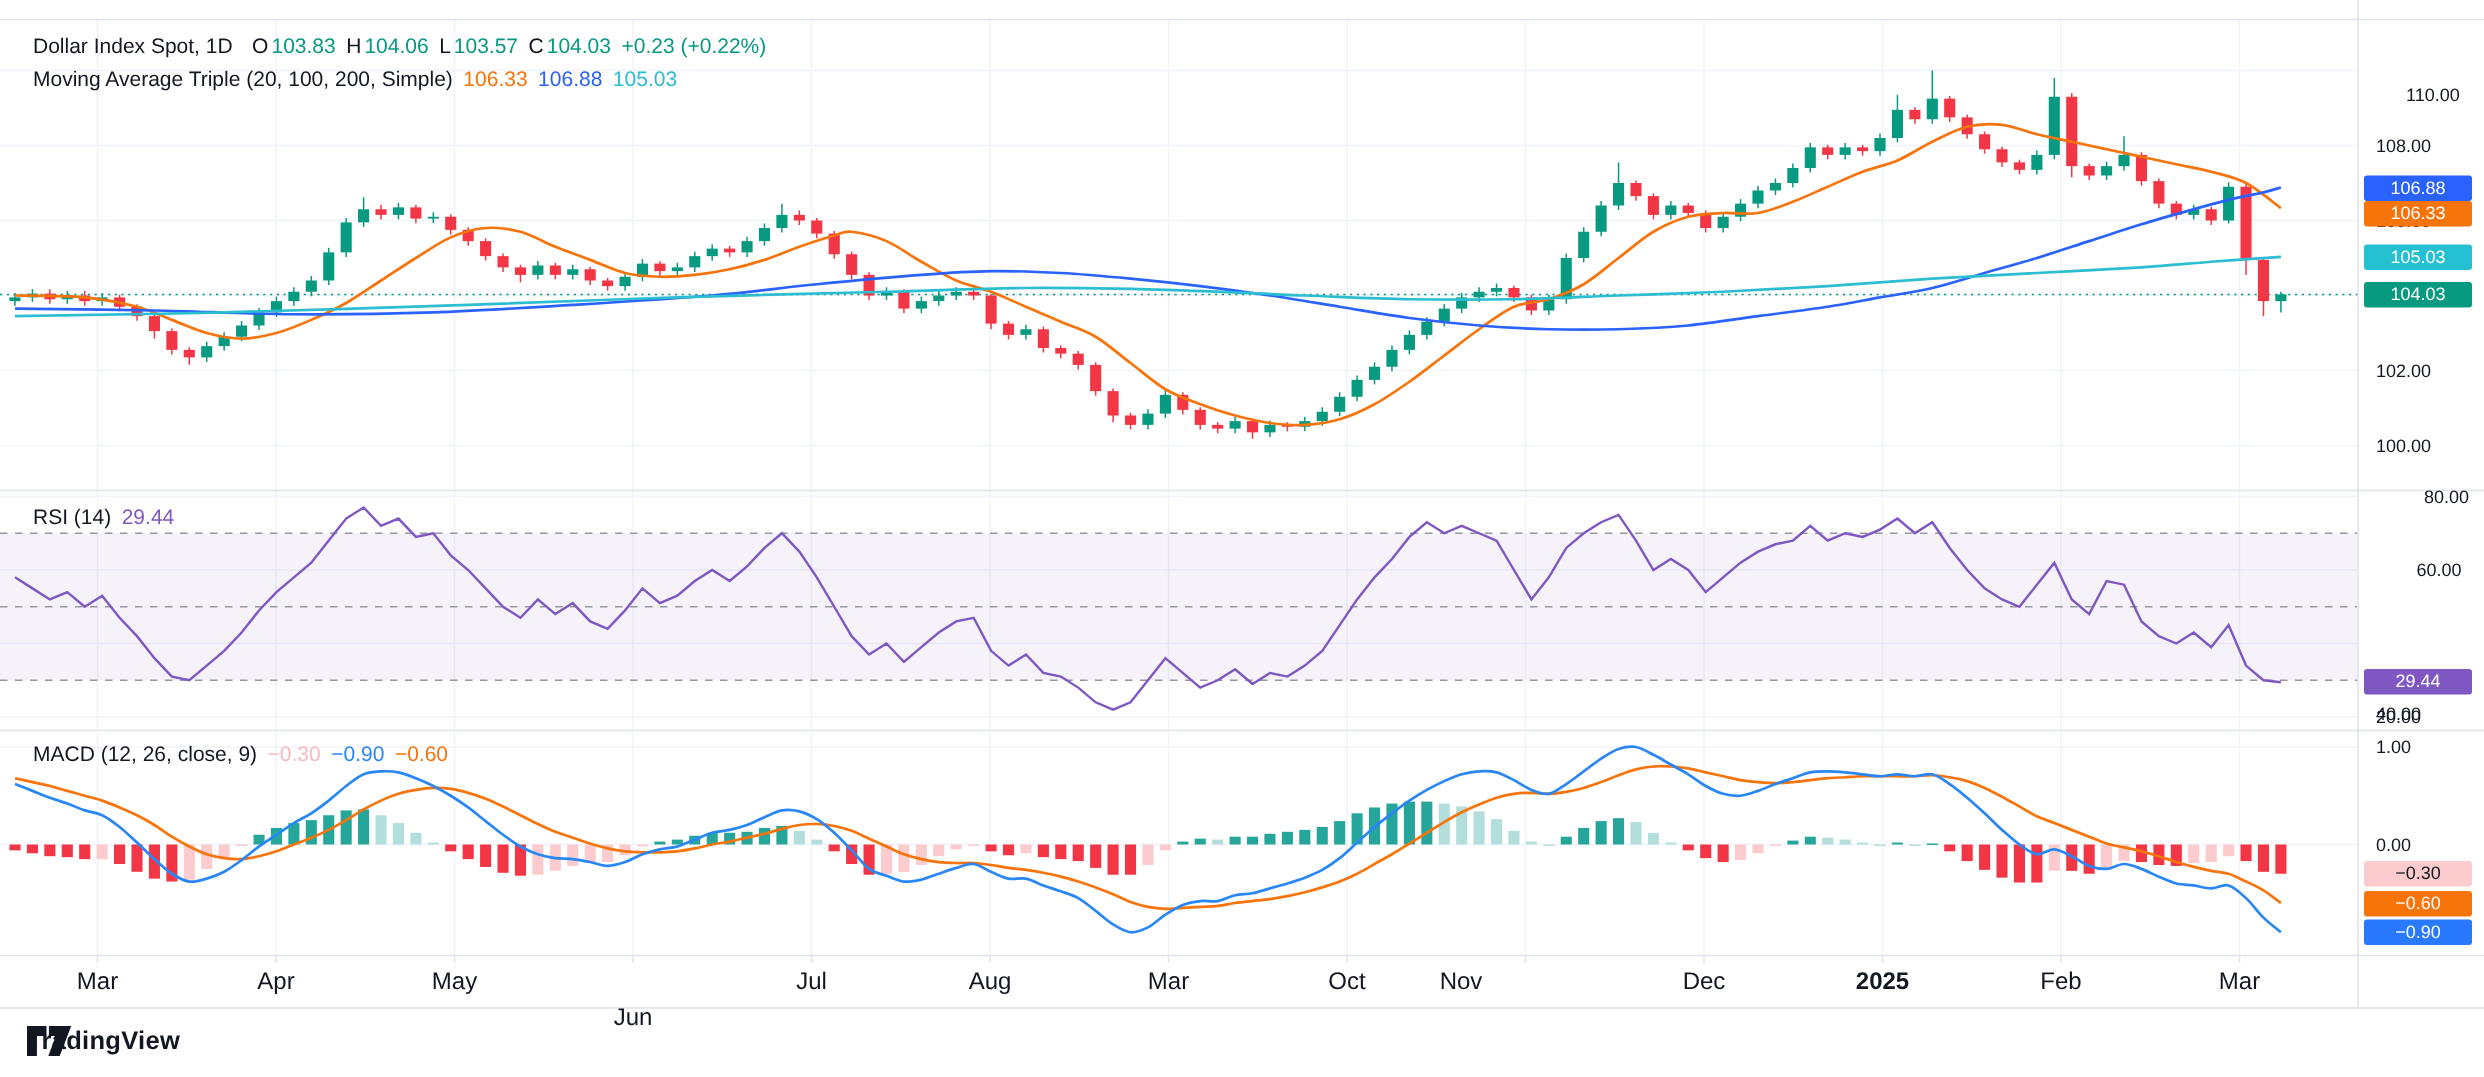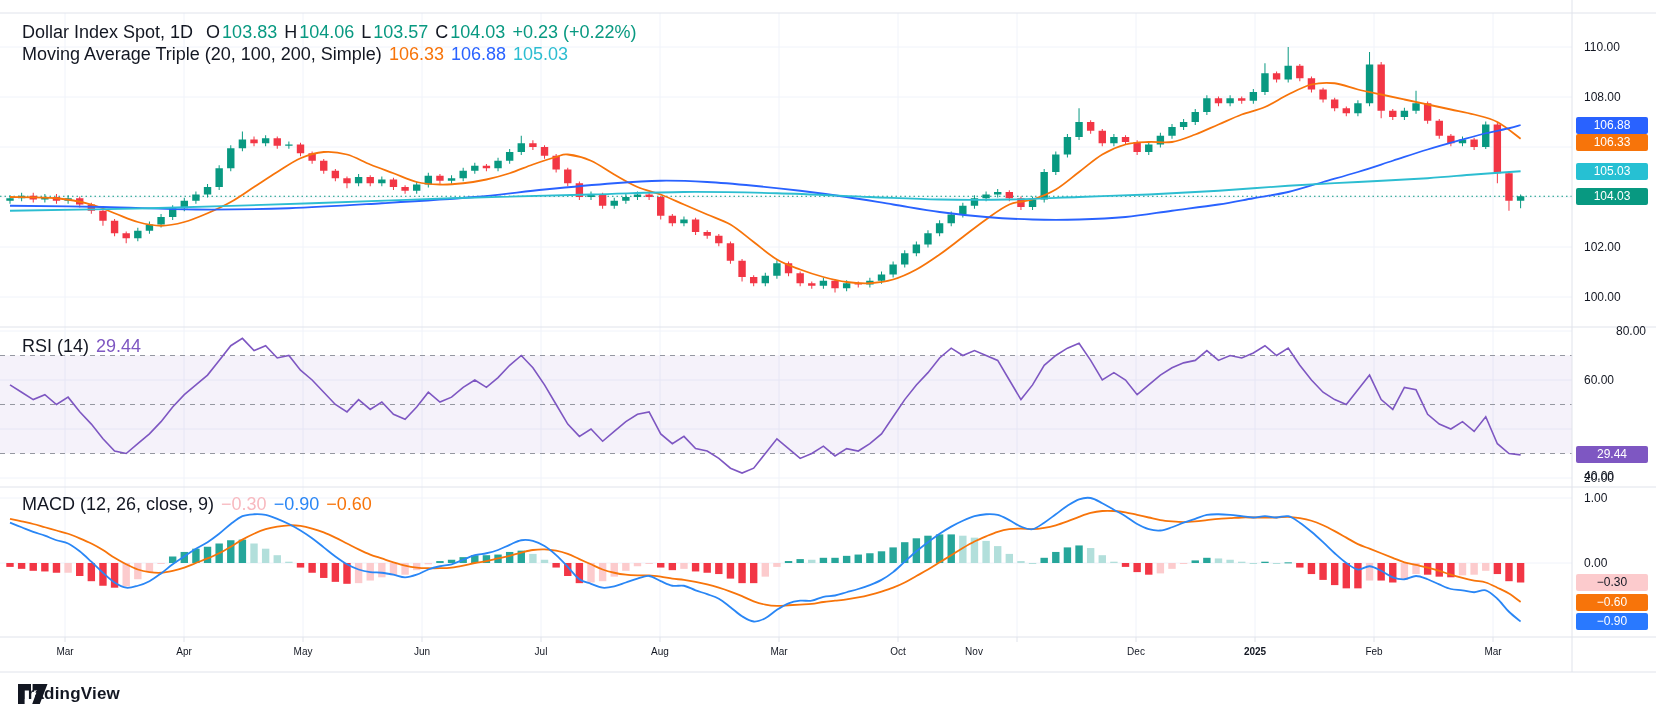--- a/index.html
+++ b/index.html
@@ -1,27 +1,27 @@
 <!DOCTYPE html>
 <html><head>
 <meta charset="utf-8">
 <style>
   html,body{margin:0;padding:0;background:#fff;}
   .chart-root{position:relative;width:1656px;height:718px;background:#fff;
     font-family:"Liberation Sans","DejaVu Sans",sans-serif;overflow:hidden;}
   svg{position:absolute;left:0;top:0;}
   .legend{position:absolute;display:flex;gap:7px;align-items:baseline;
-    font-size:18px;color:#131722;white-space:nowrap;z-index:5;}
+    font-size:14px;color:#131722;white-space:nowrap;z-index:5;}
   .legend .t{color:#131722;}
   .legend .up{color:#089981;}
   .lbl{font-weight:400;}
   .axis-label{position:absolute;left:1584px;font-size:12px;color:#131722;z-index:2;}
   .badge{position:absolute;left:1576px;width:72px;height:17px;border-radius:2px;
     font-size:12px;color:#fff;text-align:center;line-height:17px;z-index:4;}
-  .month{position:absolute;top:646px;font-size:10px;color:#131722;transform:translateX(-50%);z-index:2;}
+  .month{position:absolute;top:646px;font-size:16px;color:#131722;transform:translateX(-50%);z-index:2;}
   .footer{position:absolute;left:18px;top:684px;display:flex;align-items:center;gap:7px;z-index:5;}
   .footer .brand{font-size:17px;font-weight:600;color:#131722;letter-spacing:.2px;}
 </style>
 </head>
 <body>
 
 <div class="chart-root">
   <svg id="plot" width="1656" height="718">
       <line x1="65" y1="13" x2="65" y2="637" stroke="#f0f3fa" stroke-width="1"></line>
       <line x1="184" y1="13" x2="184" y2="637" stroke="#f0f3fa" stroke-width="1"></line>
@@ -499,46 +499,46 @@
   </div>
 
   <div class="legend" style="left:22px;top:494px;">
     <span class="t">MACD (12, 26, close, 9)</span>
     <span style="color:#f8b9bf;">−0.30</span>
     <span style="color:#2986f5;">−0.90</span>
     <span style="color:#f7740a;">−0.60</span>
   </div>
 
   <div id="right-axis">
-      <div class="axis-label" style="top: 40px;">110.00</div>
+      <div class="axis-label" style="top: 56px; margin-left: 20px;">110.00</div>
       <div class="axis-label" style="top: 90px;">108.00</div>
       <div class="axis-label" style="top: 140px;">106.00</div>
       <div class="axis-label" style="top: 190px;">104.00</div>
       <div class="axis-label" style="top: 240px;">102.00</div>
       <div class="axis-label" style="top: 290px;">100.00</div>
       <div class="axis-label" style="top: 324px; margin-left: 32px;">80.00</div>
-      <div class="axis-label" style="top: 373px;">60.00</div>
+      <div class="axis-label" style="top: 373px; margin-left: 27px;">60.00</div>
       <div class="axis-label" style="top: 422px; margin-top: 47px;">40.00</div>
       <div class="axis-label" style="top: 471px;">20.00</div>
       <div class="axis-label" style="top: 491px;">1.00</div>
       <div class="axis-label" style="top: 556px;">0.00</div>
       <div class="badge" style="top: 116.5px; background: rgb(41, 98, 255); color: rgb(255, 255, 255);">106.88</div>
       <div class="badge" style="top: 134px; background: rgb(247, 116, 10); color: rgb(255, 255, 255);">106.33</div>
       <div class="badge" style="top: 162.75px; background: rgb(38, 192, 211); color: rgb(255, 255, 255);">105.03</div>
       <div class="badge" style="top: 187.75px; background: rgb(8, 153, 129); color: rgb(255, 255, 255);">104.03</div>
       <div class="badge" style="top: 446.372px; background: rgb(126, 87, 194); color: rgb(255, 255, 255);">29.44</div>
       <div class="badge" style="top: 574px; background: rgb(252, 203, 205); color: rgb(19, 23, 34);">−0.30</div>
       <div class="badge" style="top: 593.5px; background: rgb(247, 116, 10); color: rgb(255, 255, 255);">−0.60</div>
       <div class="badge" style="top: 613px; background: rgb(41, 121, 255); color: rgb(255, 255, 255);">−0.90</div>
     </div>
   <div id="time-axis">
       <div class="month" style="left: 65px;">Mar</div>
       <div class="month" style="left: 184px;">Apr</div>
       <div class="month" style="left: 303px;">May</div>
-      <div class="month" style="left: 422px;">Jun</div>
+      <div class="month" style="left: 422px; margin-top: 24px;">Jun</div>
       <div class="month" style="left: 541px;">Jul</div>
       <div class="month" style="left: 660px;">Aug</div>
       <div class="month" style="left: 779px;">Mar</div>
       <div class="month" style="left: 898px;">Oct</div>
       <div class="month" style="left: 974px;">Nov</div>
       <div class="month" style="left: 1136px;">Dec</div>
       <div class="month" style="left: 1255px; font-weight: 700;">2025</div>
       <div class="month" style="left: 1374px;">Feb</div>
       <div class="month" style="left: 1493px;">Mar</div>
     </div>

